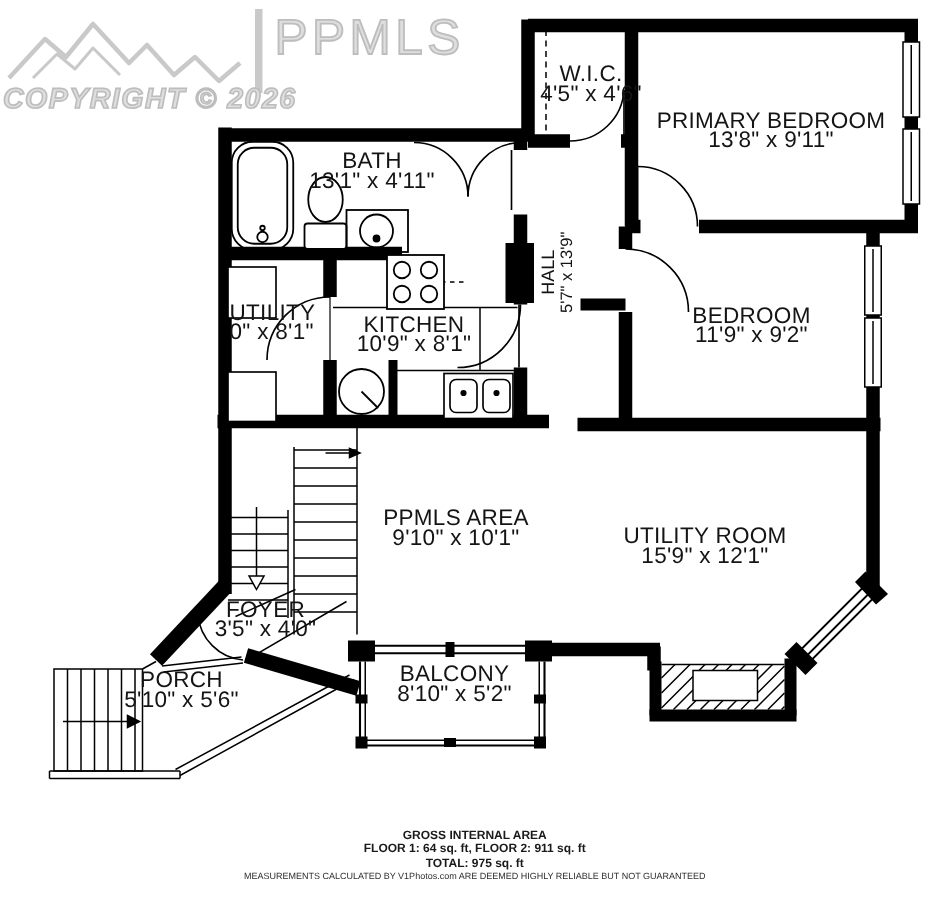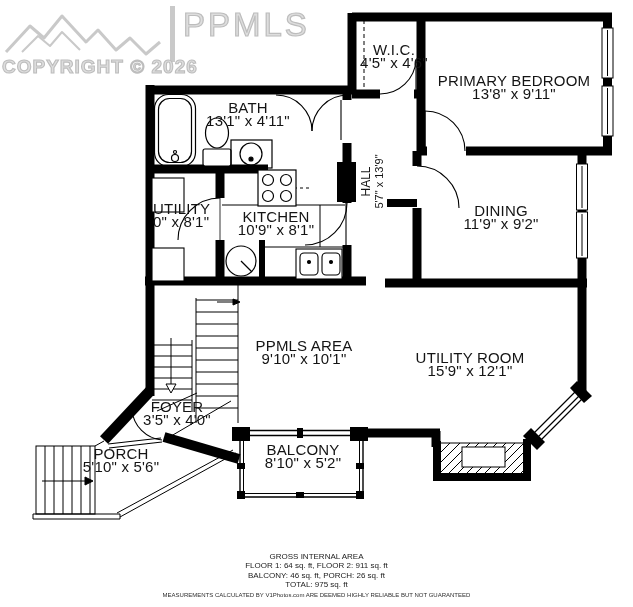--- a/index.html
+++ b/index.html
@@ -15,24 +15,24 @@
   .rl-left{text-align:left;}
   .hall-wrap{position:absolute;left:299px;top:168px;width:146px;text-align:center;
       transform:rotate(-90deg);transform-origin:center;}
   .hall-wrap .nm{display:block;font-size:12px;line-height:14px;color:#141414;}
   .hall-wrap .dm{display:block;font-size:11px;line-height:13px;color:#141414;}
   
   .wm{position:absolute;left:0;top:0;width:360px;height:100px;color:#cfcfcf;}
   .wm-brand{position:absolute;left:183px;top:6px;font-size:33px;font-weight:normal;
       letter-spacing:3px;color:#dedede;-webkit-text-stroke:1.2px #bdbdbd;}
   .wm-copy{position:absolute;left:2px;top:56px;font-size:19px;font-weight:bold;
-      letter-spacing:1px;color:#dedede;-webkit-text-stroke:1.1px #bdbdbd;}
+      letter-spacing:1px;color:#dedede;font-style:italic;-webkit-text-stroke:1.1px #bdbdbd;}
   
   .footer{position:absolute;left:0;top:552px;width:633px;text-align:center;color:#1a1a1a;}
-  .f-line{font-size:8px;line-height:9.4px;}
+  .f-line{font-size:8px;line-height:9.4px;font-weight:bold;}
   .f-disclaimer{font-size:6px;line-height:8px;margin-top:1px;color:#2e2e2e;}
 </style>
 </head>
 <body>
 
 <div class="canvas">
 
   <svg class="plan" width="633" height="607" viewBox="0 0 633 607">
 
     <g stroke="#000" stroke-width="9" fill="none">
@@ -252,21 +252,21 @@
     <span class="nm">UTILITY</span>
     <span class="dm">0" x 8'1"</span>
   </div>
 
   <div class="rl" style="left:206px;top:210px;width:140px;">
     <span class="nm">KITCHEN</span>
     <span class="dm">10'9" x 8'1"</span>
   </div>
 
   <div class="rl" style="left:411px;top:204px;width:180px;">
-    <span class="nm">DINING</span>
+    <span class="nm">BEDROOM</span>
     <span class="dm">11'9" x 9'2"</span>
   </div>
 
   <div class="rl" style="left:224px;top:339px;width:160px;">
     <span class="nm">PPMLS AREA</span>
     <span class="dm">9'10" x 10'1"</span>
   </div>
 
   <div class="rl" style="left:380px;top:351px;width:180px;">
     <span class="nm">UTILITY ROOM</span>
@@ -284,18 +284,17 @@
   </div>
 
   <div class="rl" style="left:233px;top:443px;width:140px;">
     <span class="nm">BALCONY</span>
     <span class="dm">8'10" x 5'2"</span>
   </div>
 
   <div class="footer">
     <div class="f-line">GROSS INTERNAL AREA</div>
     <div class="f-line">FLOOR 1: 64 sq. ft, FLOOR 2: 911 sq. ft</div>
-    <div class="f-line">BALCONY: 46 sq. ft, PORCH: 26 sq. ft</div>
     <div class="f-line">TOTAL: 975 sq. ft</div>
     <div class="f-disclaimer">MEASUREMENTS CALCULATED BY V1Photos.com ARE DEEMED HIGHLY RELIABLE BUT NOT GUARANTEED</div>
   </div>
 
 </div>
 
 </body></html>

